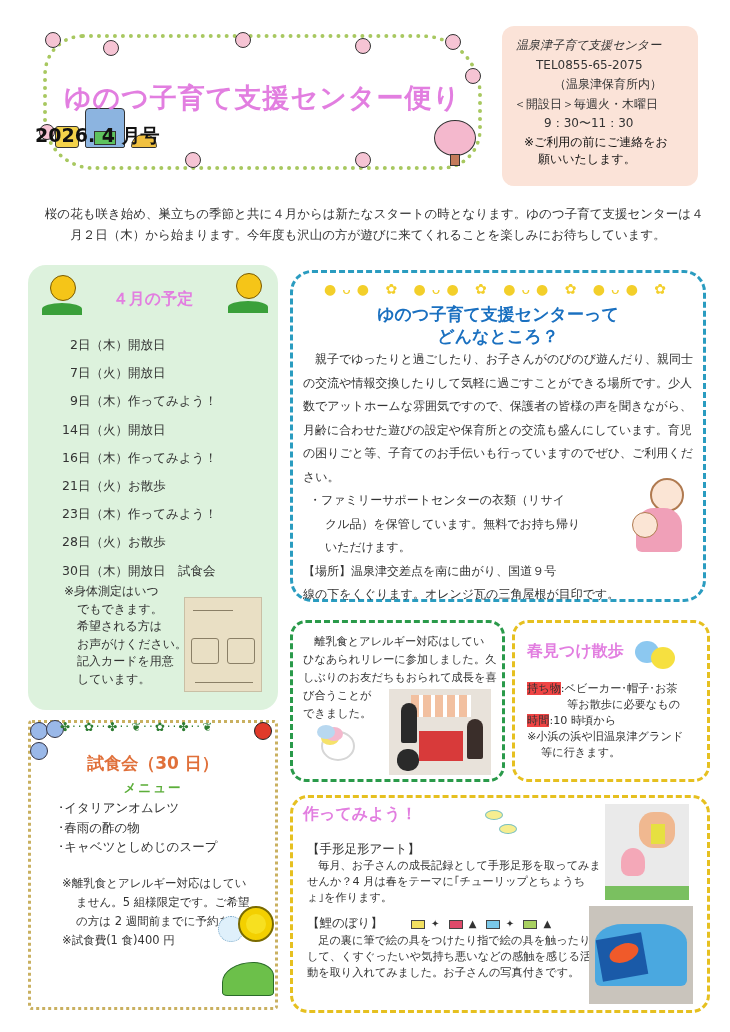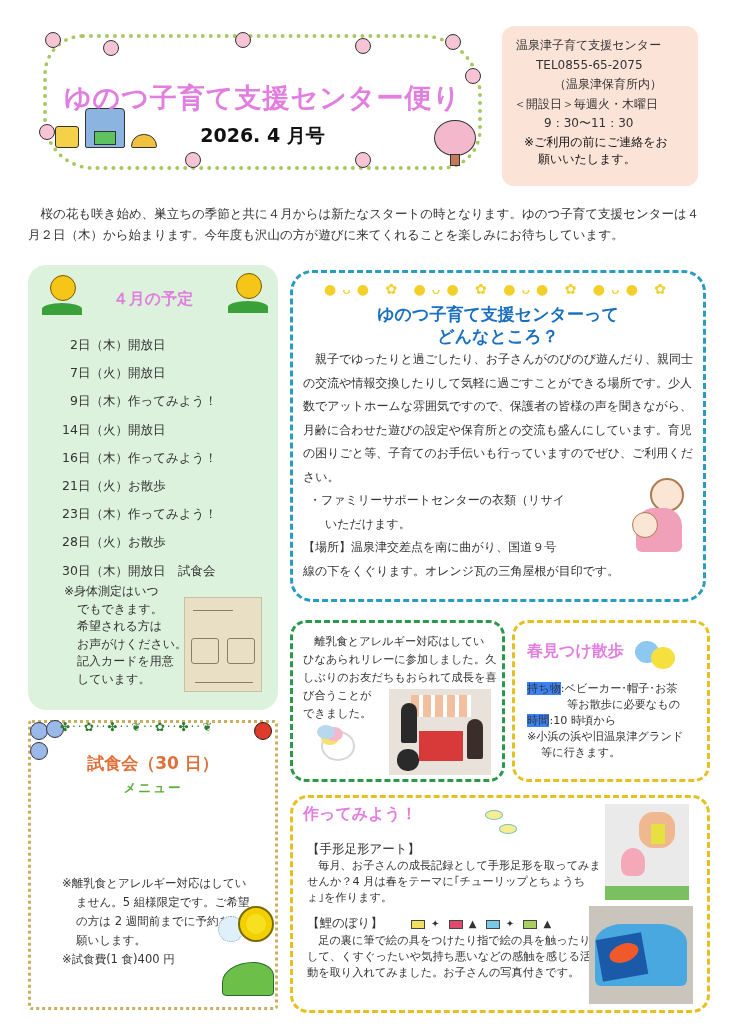--- a/index.html
+++ b/index.html
@@ -8,43 +8,43 @@
   .abs { position: absolute; }
 
   
   .banner { left: 35px; top: 28px; width: 455px; height: 150px; }
   .banner-frame { position: absolute; left: 8px; top: 6px; right: 8px; bottom: 8px;
                   border: 4px dotted #a8c860; border-radius: 40px 60px 40px 50px; }
   .blossom { position: absolute; width: 16px; height: 16px; border-radius: 50%;
              background: #f6c4d4; border: 1.5px solid #333; }
   .title { position: absolute; left: 0; right: 0; top: 52px; text-align: center;
            font-size: 27px; font-weight: bold; color: #e27ee0; letter-spacing: 1px; }
-  .issue { position: absolute; left: 0; right: 0; top: 95px; text-align: center;
+  .issue { position: absolute; left: 0; right: 0; top: 95px; text-align: left;
            font-size: 19px; font-weight: bold; color: #111; }
   .tree { position: absolute; right: 14px; top: 92px; width: 42px; height: 46px; }
   .tree .crown { width: 42px; height: 36px; background: #f4b8cd; border: 1.5px solid #333; border-radius: 50%; }
   .tree .trunk { width: 10px; height: 12px; background: #c47a5a; margin: -2px auto 0; border: 1px solid #333; }
   .kid-items { position: absolute; left: 20px; top: 80px; display: flex; gap: 6px; align-items: flex-end; }
   .bag { width: 24px; height: 22px; background: #f3d24a; border: 1.5px solid #333; border-radius: 3px; }
   .smock { width: 40px; height: 40px; background: #8cb4e0; border: 1.5px solid #333; border-radius: 4px 4px 2px 2px; position: relative; }
   .smock::after { content: ""; position: absolute; left: 8px; right: 8px; bottom: 2px; height: 12px; background: #5ec35e; border: 1px solid #333; }
   .hat { width: 26px; height: 14px; background: #f0c040; border: 1.5px solid #333; border-radius: 14px 14px 2px 2px; }
 
   
   .contact { left: 502px; top: 26px; width: 196px; height: 160px; background: #fbe3d8;
              border-radius: 12px; padding: 10px 8px; font-size: 12px; line-height: 19.5px; color: #333; }
-  .contact .c1 { padding-left: 6px; }
+  .contact .c1 { padding-left: 6px; font-style: italic; }
   .contact .c2 { padding-left: 26px; }
   .contact .c3 { padding-left: 44px; }
   .contact .c4 { padding-left: 4px; }
   .contact .c5 { padding-left: 34px; }
   .contact .c6 { font-weight: normal; color: #111; padding-left: 14px; line-height: 17px; }
 
   
-  .intro { left: 28px; top: 203px; width: 680px; font-size: 12.5px; line-height: 21px; color: #333; text-indent: 1em; }
+  .intro { left: 28px; top: 203px; width: 680px; font-size: 12.5px; line-height: 21px; color: #333; text-indent: 1em; text-align: center; }
 
   
   .sched { left: 28px; top: 265px; width: 250px; height: 445px; background: #ddf2dd; border-radius: 18px; }
   .sched-title { position: absolute; left: 0; right: 0; top: 24px; text-align: center;
                  font-size: 16px; font-weight: bold; color: #e27ee0; }
   .dandelion { position: absolute; width: 40px; height: 40px; }
   .dandelion .fl { width: 26px; height: 26px; border-radius: 50%; background: #f5c518; border: 1.5px solid #7a5a00; margin-left: 8px; }
   .dandelion .lf { width: 40px; height: 12px; background: #3aa03a; border-radius: 50% 50% 0 0; margin-top: 2px; }
   .sched-list { position: absolute; left: 30px; top: 72px; font-size: 12.5px; color: #333; }
   .sched-list .row { height: 28.2px; display: flex; }
@@ -83,21 +83,21 @@
   .wreath { position: absolute; left: 28px; top: 108px; width: 34px; height: 30px; border: 2px solid #d6d6d6; border-radius: 50%; }
   .wreath::before { content: ""; position: absolute; left: -6px; top: -8px; width: 18px; height: 14px; background: #b8d8f0; border-radius: 50%; box-shadow: 8px 2px 0 #f4b8cd, 4px 6px 0 #f6e26a; }
 
   
   .spring { left: 512px; top: 620px; width: 198px; height: 162px; border: 3px dashed #e6c020; border-radius: 16px; }
   .spring-title { position: absolute; left: 12px; top: 18px; font-size: 16px; font-weight: bold; color: #e27ee0; }
   .birds { position: absolute; right: 26px; top: 14px; width: 46px; height: 34px; }
   .birds .b1 { position: absolute; left: 0; top: 4px; width: 24px; height: 22px; background: #8cc8f0; border-radius: 50%; }
   .birds .b2 { position: absolute; left: 16px; top: 10px; width: 24px; height: 22px; background: #f6e040; border-radius: 50%; }
   .spring-body { position: absolute; left: 12px; top: 58px; font-size: 11.2px; line-height: 16px; color: #333; }
-  .spring-body .lbl { background: #3b82f6; }
+  .spring-body .lbl { background: #ef4444; }
   .spring-body .i1 { padding-left: 40px; }
   .spring-body .i2 { padding-left: 14px; }
 
   
   .tasting { left: 28px; top: 720px; width: 250px; height: 290px; }
   .tasting-border { position: absolute; inset: 0; border: 3px dotted #c9b060; border-radius: 4px; }
   .deco-row { position: absolute; left: 32px; top: 0; font-size: 12px; letter-spacing: 2px; color: #2e7d32; }
   .tasting-title { position: absolute; left: 0; right: 0; top: 32px; text-align: center; font-size: 17px; font-weight: bold; color: #e0703a; }
   .tasting-sub { position: absolute; left: 0; right: 0; top: 60px; text-align: center; font-size: 12.5px; font-weight: bold; color: #5cae3a; letter-spacing: 2px; }
   .tasting-menu { position: absolute; left: 30px; top: 78px; font-size: 12.5px; line-height: 19.5px; color: #333; }
@@ -246,20 +246,21 @@
 
 <div class="abs whatis">
   <div class="chicks">●ᴗ● ✿ ●ᴗ● ✿ ●ᴗ● ✿ ●ᴗ● ✿</div>
   <div class="whatis-title">
     <div>ゆのつ子育て支援センターって</div>
     <div>どんなところ？</div>
   </div>
   <div class="whatis-body">
     <div class="para">親子でゆったりと過ごしたり、お子さんがのびのび遊んだり、親同士の交流や情報交換したりして気軽に過ごすことができる場所です。少人数でアットホームな雰囲気ですので、保護者の皆様の声を聞きながら、月齢に合わせた遊びの設定や保育所との交流も盛んにしています。育児の困りごと等、子育てのお手伝いも行っていますのでぜひ、ご利用ください。</div>
     <div class="b1">・ファミリーサポートセンターの衣類（リサイ</div>
+    <div class="b1i">クル品）を保管しています。無料でお持ち帰り</div>
     <div class="b1i">いただけます。</div>
     <div>【場所】温泉津交差点を南に曲がり、国道９号</div>
     <div>線の下をくぐります。オレンジ瓦の三角屋根が目印です。</div>
   </div>
   <div class="mom">
     <div class="head"></div>
     <div class="body">
         <div class="baby"></div>
       </div>
   </div>
@@ -300,25 +301,29 @@
 
 <div class="abs tasting">
   <div class="tasting-border"></div>
   <span class="flower" style="left:2px;top:2px;"></span>
   <span class="flower" style="left:18px;top:0px;"></span>
   <span class="flower" style="left:2px;top:22px;"></span>
   <div class="deco-row">✤··✿··✤··❦··✿··✤··❦</div>
   <span class="ladybug"></span>
   <div class="tasting-title">試食会（30 日）</div>
   <div class="tasting-sub">メニュー</div>
+  <div class="tasting-menu">
+    <div>･イタリアンオムレツ</div>
+    <div>･春雨の酢の物</div>
+    <div>･キャベツとしめじのスープ</div>
+  </div>
   <div class="tasting-note">
     <div>※離乳食とアレルギー対応はしてい</div>
     <div class="ind">ません。5 組様限定です。ご希望</div>
     <div class="ind">の方は 2 週間前までに予約をお</div>
-    <div class="ind">願いします。</div>
     <div>※試食費(1 食)400 円</div>
   </div>
   <div class="dand-big">
     <div class="puff"></div>
       <div class="head"></div>
       <div class="leaf"></div>
   </div>
 </div>
 
 <div class="abs make">

